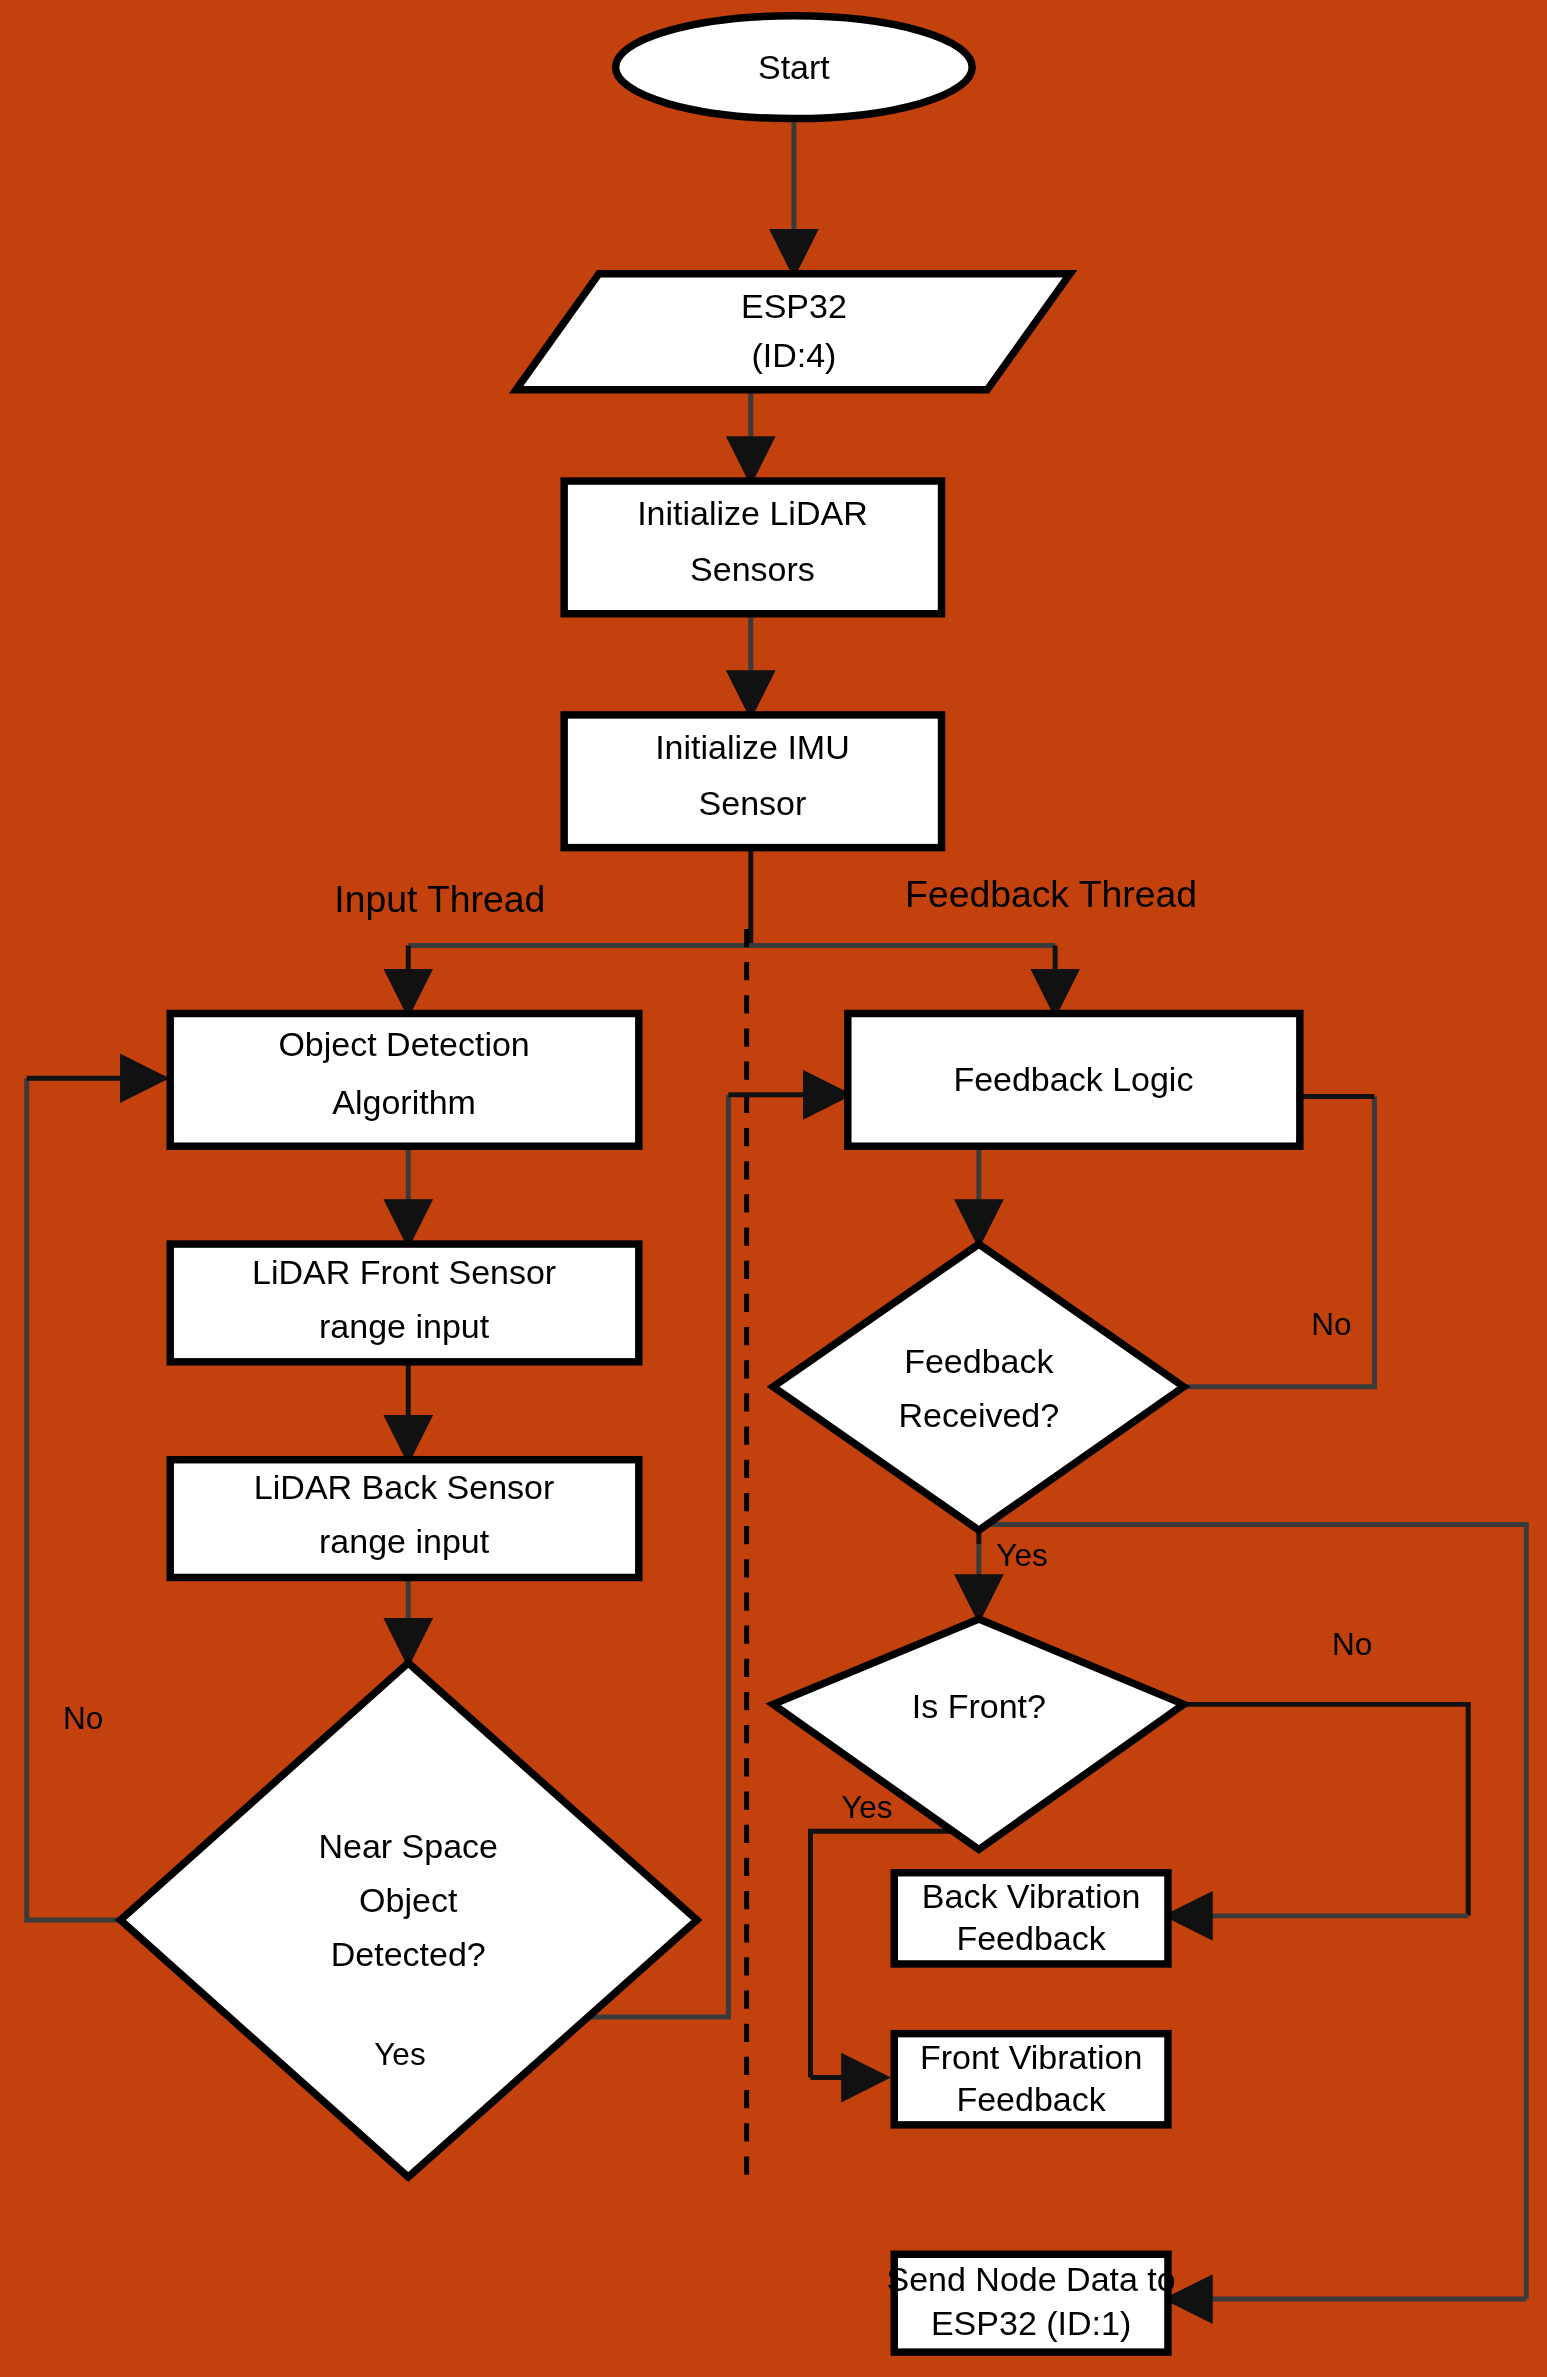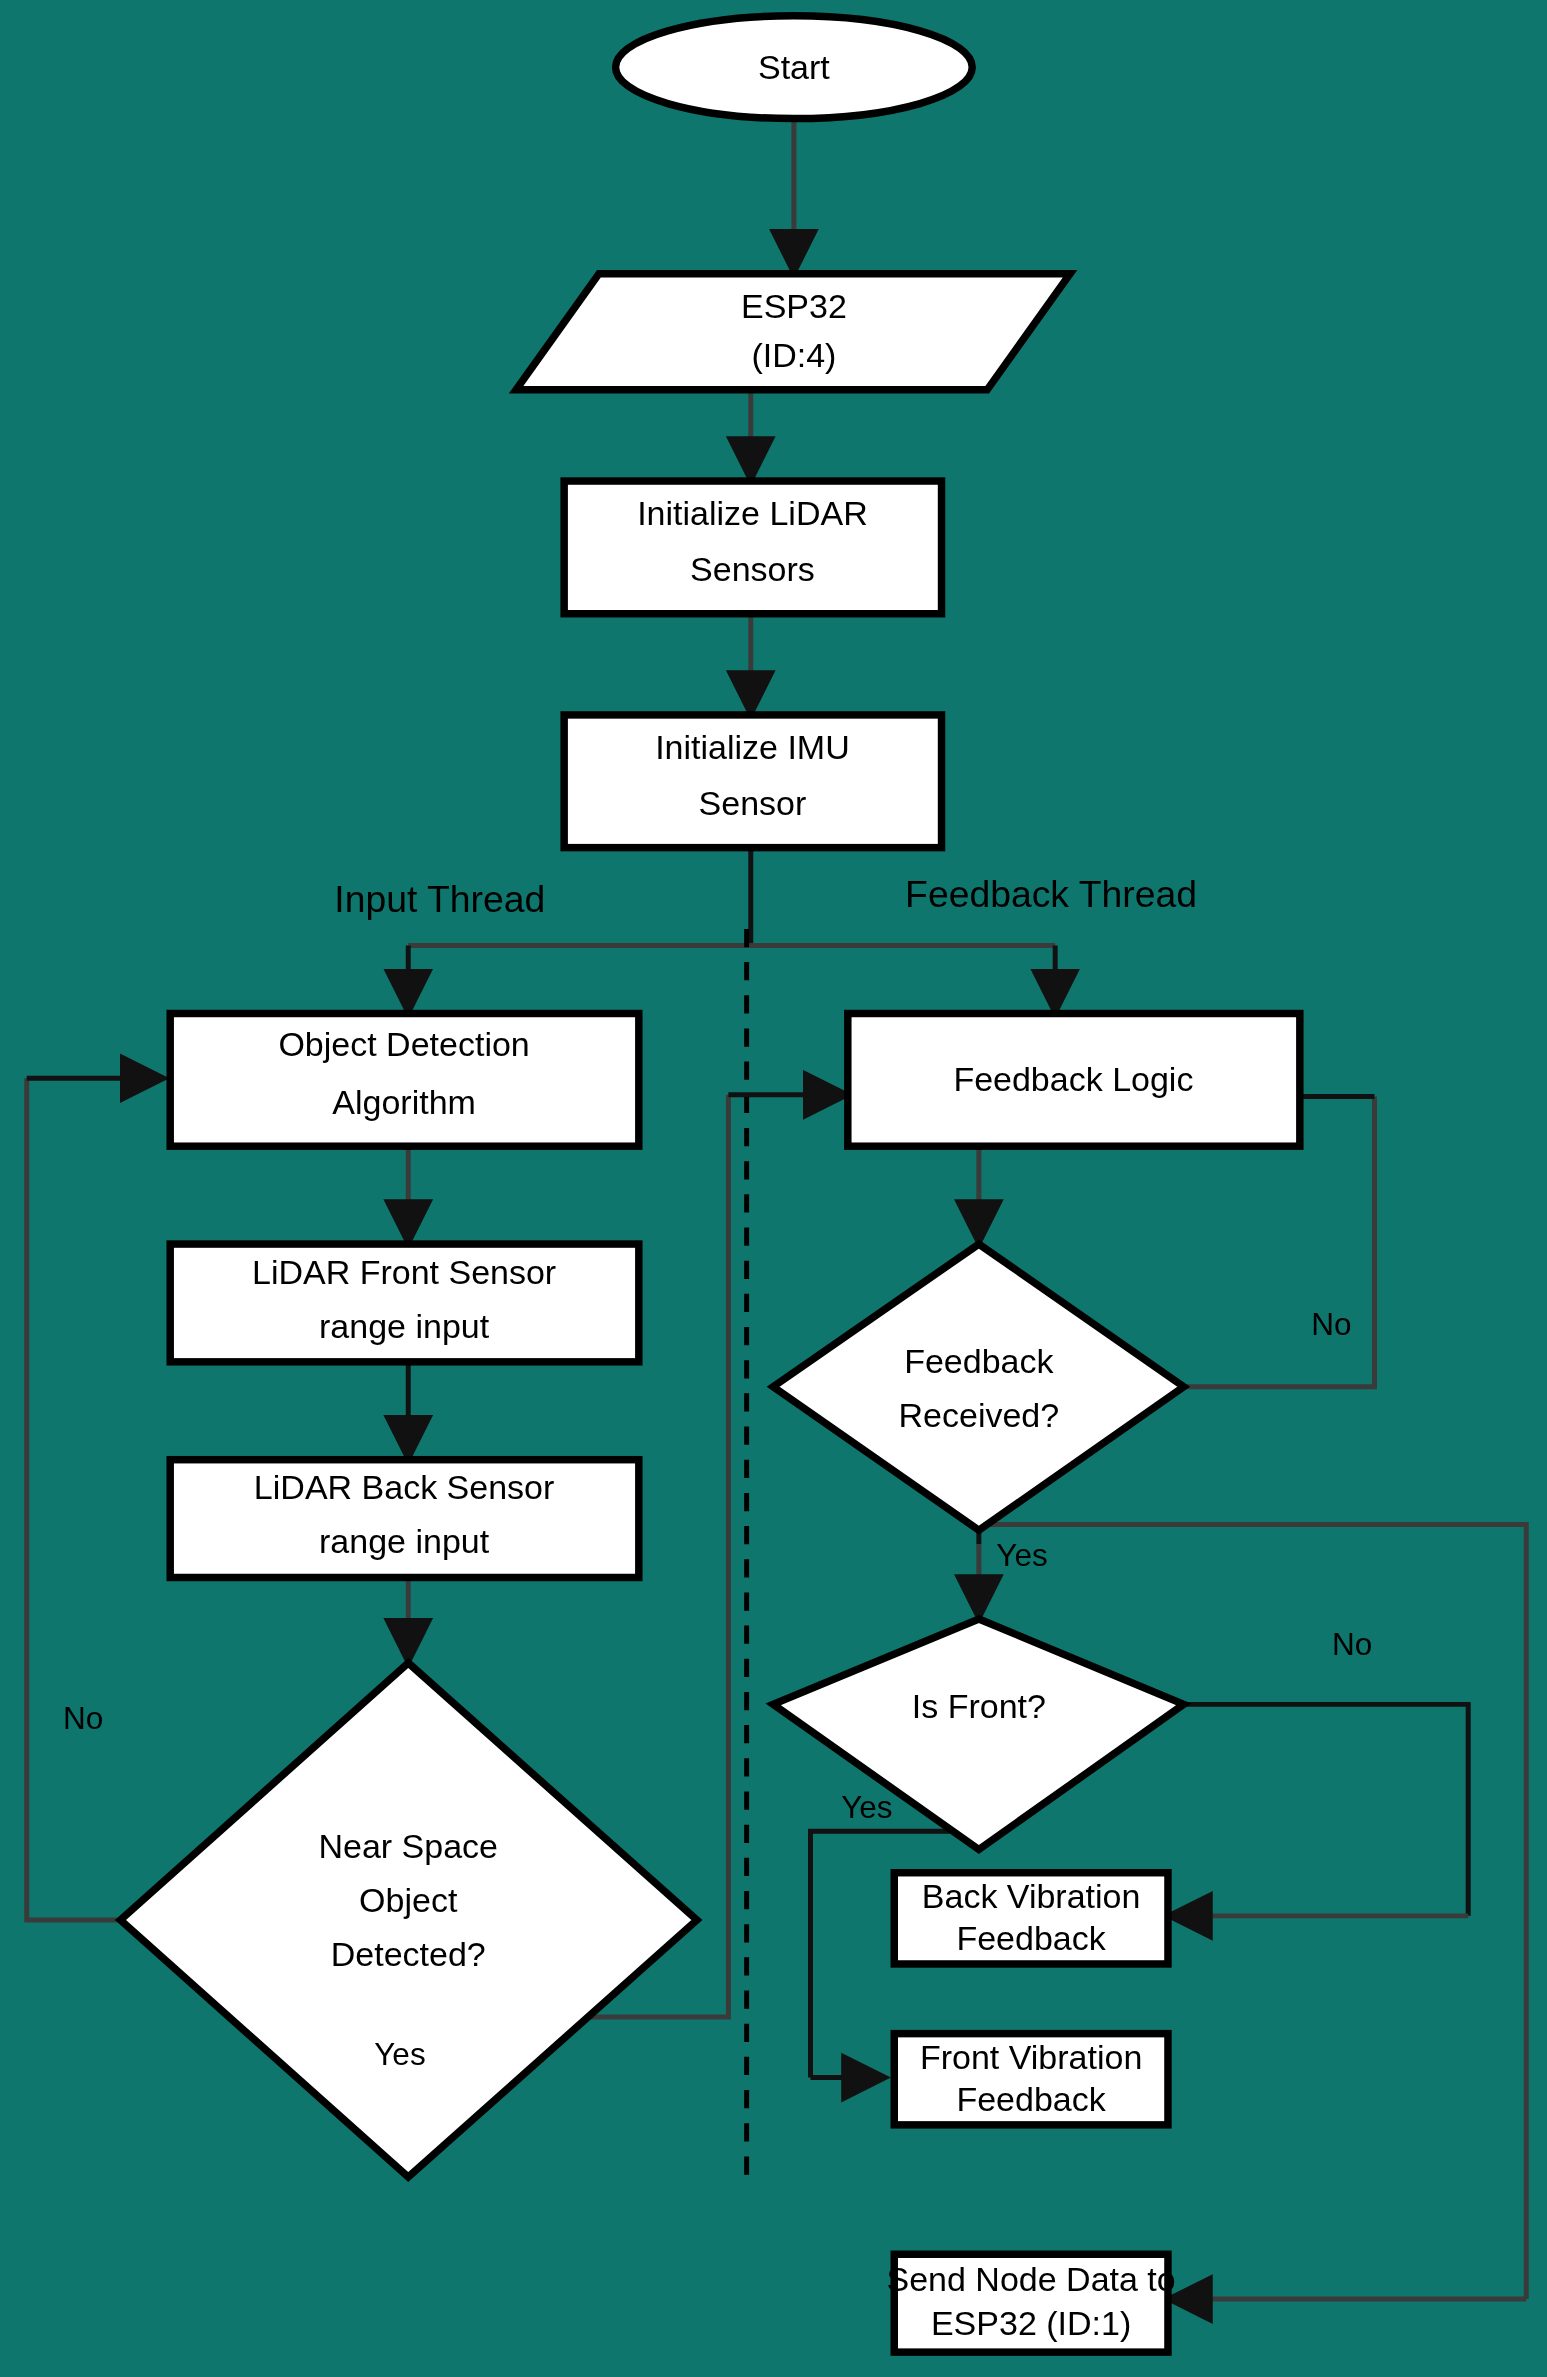--- a/index.html
+++ b/index.html
@@ -4,21 +4,21 @@
 <style>
   html, body {
     margin: 0;
     padding: 0;
     background: #ffffff;
   }
   #chart-root {
     position: relative;
     width: 1548px;
     height: 2377px;
-    background: #0f766e;
+    background: #c2410c;
     font-family: "Liberation Sans", sans-serif;
   }
   svg#flow {
     display: block;
     width: 1548px;
     height: 2377px;
   }
   .shape {
     fill: #ffffff;
     stroke: #000000;

